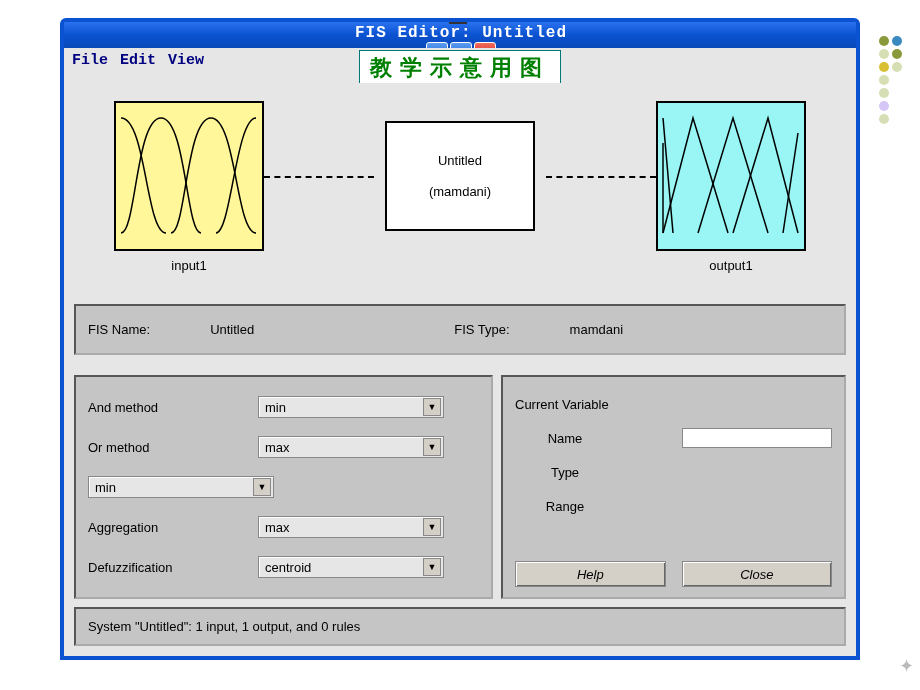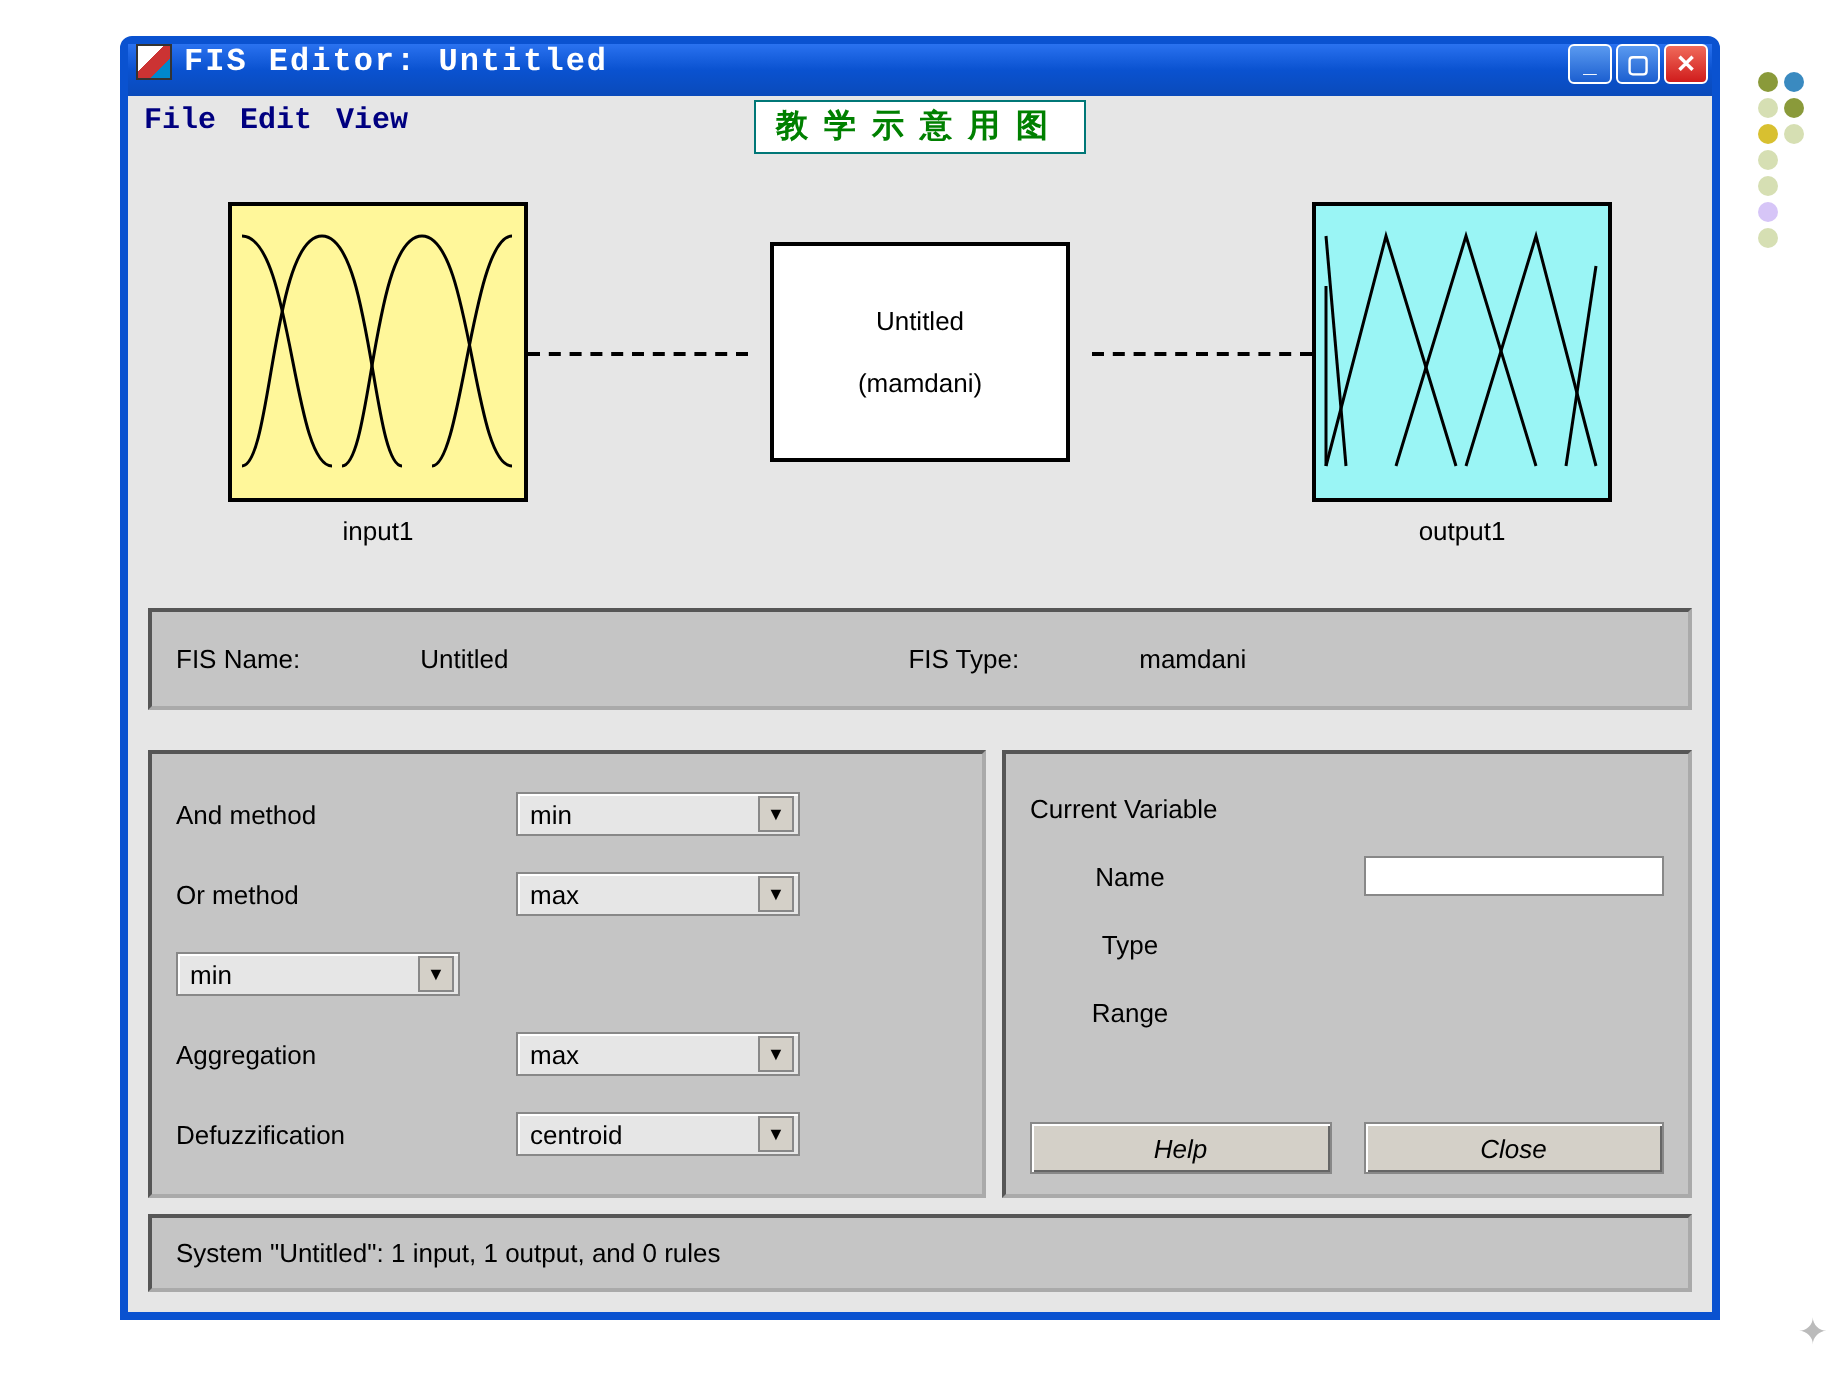--- a/index.html
+++ b/index.html
@@ -18,22 +18,24 @@
     top: 18px;
     width: 800px;
     border: 4px solid #0a52d0;
     border-radius: 6px 6px 0 0;
     background: #e6e6e6;
   }
   .titlebar {
     height: 26px;
     background: linear-gradient(to bottom, #2a72f0 0%, #0a52d0 50%, #0a4aba 100%);
     display: flex;
+    align-items: center;
     padding: 0 2px 0 4px;
     color: #fff;
+    flex-direction: column;
   }
   .titlebar-icon {
     width: 18px;
     height: 18px;
     background: linear-gradient(135deg, #fff 0 40%, #c33 40% 70%, #08c 70%);
     border: 1px solid #333;
     margin-right: 6px;
   }
   .titlebar-text {
     flex: 1;
@@ -66,21 +68,21 @@
   .overlay-text {
     position: absolute;
     left: 50%;
     transform: translateX(-50%);
     top: 2px;
     background: #fff;
     border: 1px solid #077;
     color: #008000;
     font-family: "SimSun","KaiTi",serif;
     font-weight: bold;
-    font-size: 16px;
+    font-size: 22px;
     padding: 2px 10px;
     letter-spacing: 8px;
   }
   .canvas-area {
     margin: 10px 10px 6px 10px;
     height: 215px;
     position: relative;
     background: #e6e6e6;
   }
   .io-box {
@@ -132,21 +134,21 @@
   .methods-panel, .var-panel {
     border: 2px inset #aaa;
     background: #c5c5c5;
     padding: 10px 12px;
   }
   .methods-panel { flex: 1; }
   .var-panel { width: 345px; display:flex; flex-direction:column;text-align:center; }
   .method-row { display:flex; align-items:center; height: 40px; }
   .method-row label { width: 170px; }
   .select {
-    width: 142px; height: 22px;
+    width: 186px; height: 22px;
     background: #e6e6e6;
     border: 1px solid #888;
     box-shadow: inset 1px 1px #fff;
     display: flex; align-items:center; justify-content: space-between;
     padding: 0 2px 0 6px;
   }
   .select-btn {
     width: 18px; height: 18px;
     background: #d4d0c8;
     border: 1px solid #888;

